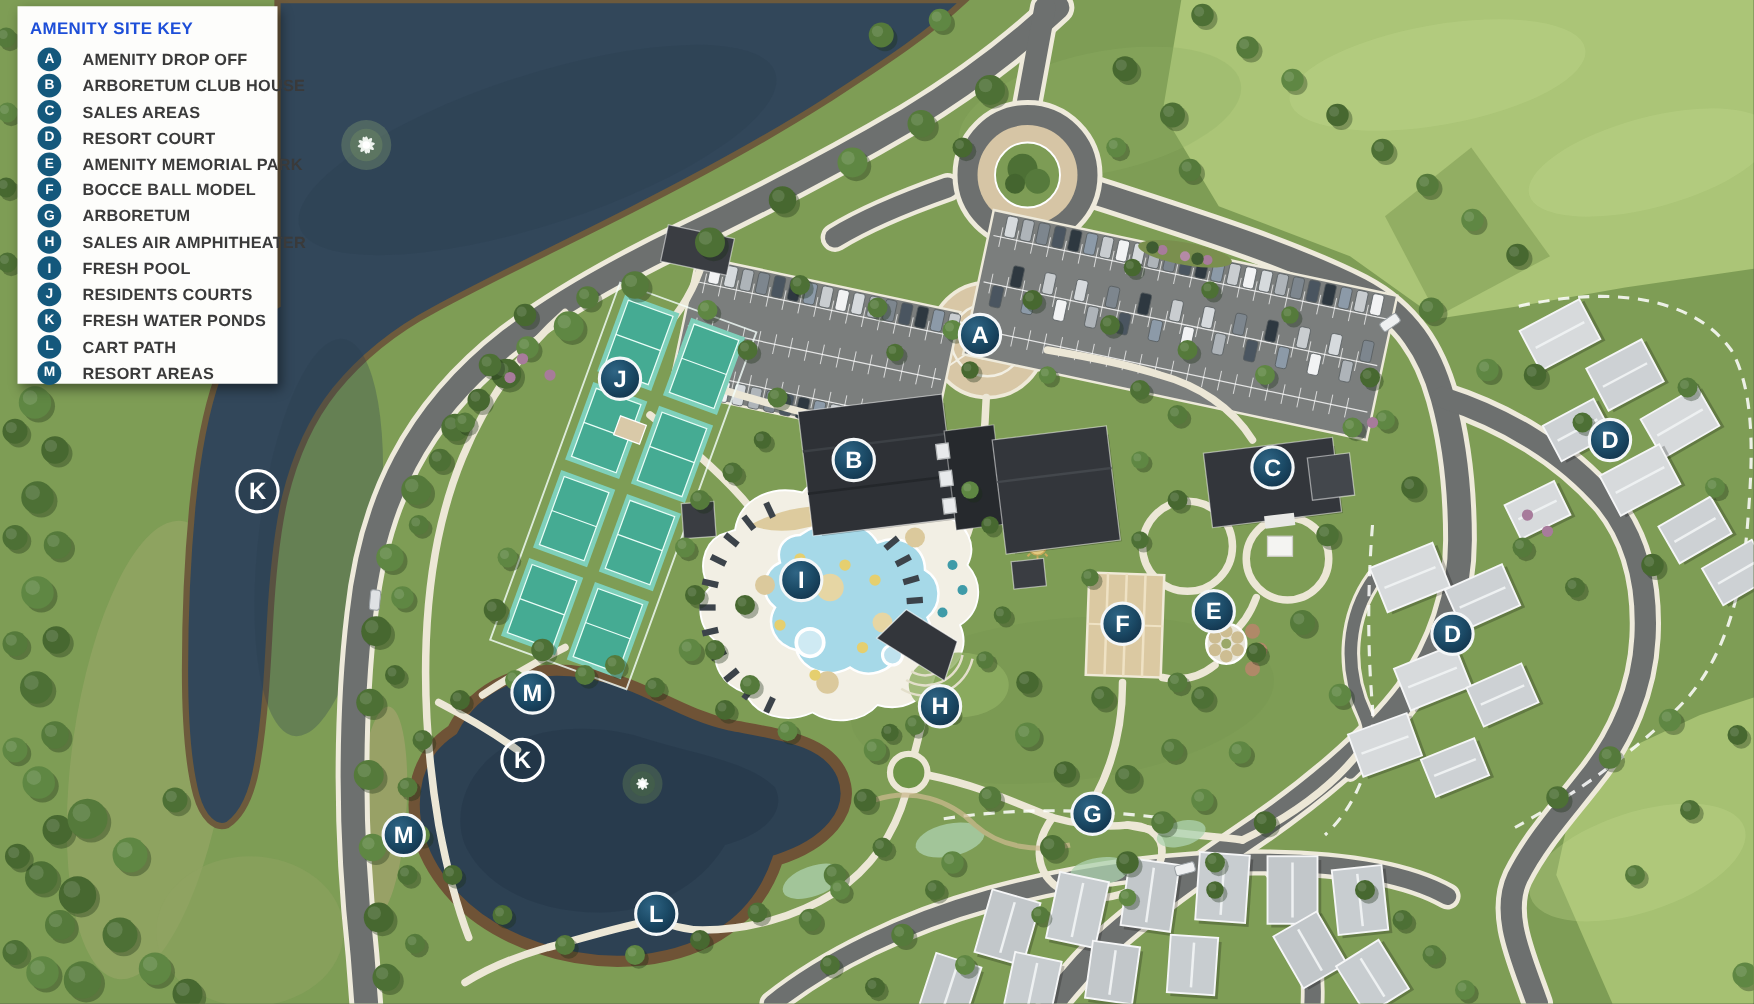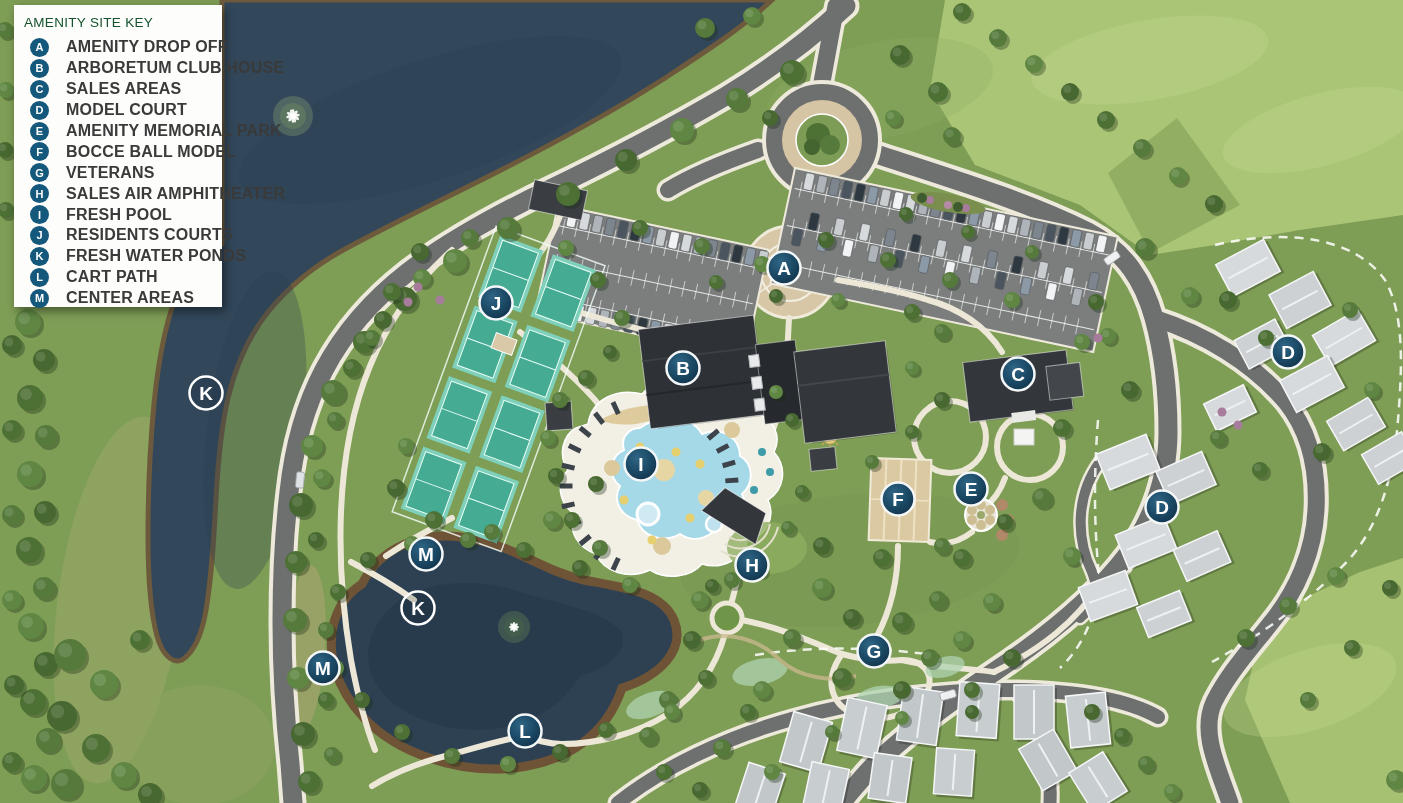--- a/index.html
+++ b/index.html
@@ -8,27 +8,27 @@
   .stage svg{position:absolute;left:0;top:0;display:block;}
   svg text{user-select:none;}
   .mk-solid{fill:url(#mkGrad);stroke:#f4f7f8;stroke-width:2.5;}
   .mk-outline{fill:rgba(12,34,52,.18);stroke:#ffffff;stroke-width:2.5;}
   .mk-letter{fill:#ffffff;font-size:19px;font-weight:bold;text-anchor:middle;
              font-family:"Liberation Sans",sans-serif;}
   
   .legend{position:absolute;left:14px;top:5px;width:208px;height:302px;
           background:#fdfdfb;box-shadow:3px 4px 9px rgba(0,0,0,.45);
           box-sizing:border-box;padding:8px 6px 6px 10px;}
-  .legend-title{font-size:13.5px;font-weight:normal;color:#14532d;
+  .legend-title{font-size:13.5px;font-weight:bold;color:#1d4ed8;
                 letter-spacing:.3px;margin:2px 0 7px 0;}
   .lg-row{display:flex;align-items:center;height:20.9px;}
   .lg-badge{flex:0 0 19px;width:19px;height:19px;border-radius:50%;
             background:#14587c;color:#fff;font-size:11px;font-weight:bold;
             display:flex;align-items:center;justify-content:center;margin-left:6px;}
-  .lg-label{margin-left:17px;font-size:16px;font-weight:bold;color:#3a3a3a;
+  .lg-label{margin-left:17px;font-size:13px;font-weight:bold;color:#3a3a3a;
             letter-spacing:.2px;white-space:nowrap;}
 </style>
 </head>
 <body>
 
 <div class="stage">
 <svg width="1403" height="803" viewBox="0 0 1403 803">
   <defs>
     <radialGradient id="mkGrad" cx="38%" cy="32%" r="75%">
       <stop offset="0%" stop-color="#2f6585"></stop>
@@ -1366,33 +1366,33 @@
         <div class="lg-row">
           <span class="lg-badge">B</span>
           <span class="lg-label">ARBORETUM CLUB HOUSE</span>
         </div>
         <div class="lg-row">
           <span class="lg-badge">C</span>
           <span class="lg-label">SALES AREAS</span>
         </div>
         <div class="lg-row">
           <span class="lg-badge">D</span>
-          <span class="lg-label">MODEL COURT</span>
+          <span class="lg-label">RESORT COURT</span>
         </div>
         <div class="lg-row">
           <span class="lg-badge">E</span>
           <span class="lg-label">AMENITY MEMORIAL PARK</span>
         </div>
         <div class="lg-row">
           <span class="lg-badge">F</span>
           <span class="lg-label">BOCCE BALL MODEL</span>
         </div>
         <div class="lg-row">
           <span class="lg-badge">G</span>
-          <span class="lg-label">VETERANS</span>
+          <span class="lg-label">ARBORETUM</span>
         </div>
         <div class="lg-row">
           <span class="lg-badge">H</span>
           <span class="lg-label">SALES AIR AMPHITHEATER</span>
         </div>
         <div class="lg-row">
           <span class="lg-badge">I</span>
           <span class="lg-label">FRESH POOL</span>
         </div>
         <div class="lg-row">
@@ -1402,17 +1402,17 @@
         <div class="lg-row">
           <span class="lg-badge">K</span>
           <span class="lg-label">FRESH WATER PONDS</span>
         </div>
         <div class="lg-row">
           <span class="lg-badge">L</span>
           <span class="lg-label">CART PATH</span>
         </div>
         <div class="lg-row">
           <span class="lg-badge">M</span>
-          <span class="lg-label">CENTER AREAS</span>
+          <span class="lg-label">RESORT AREAS</span>
         </div>
       </div>
 </div>
 </div>
 
 </body></html>

